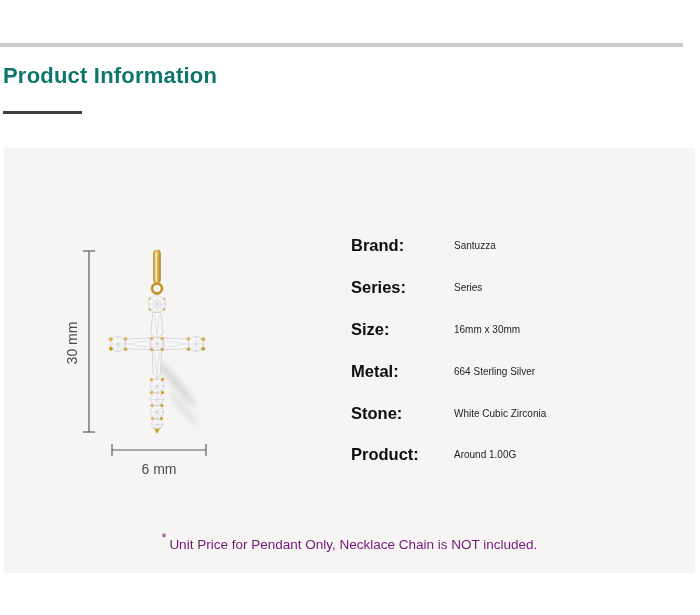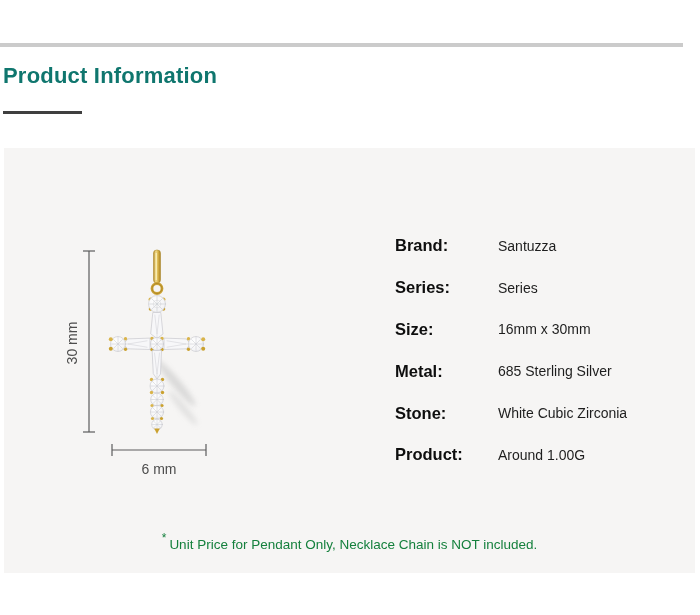--- a/index.html
+++ b/index.html
@@ -38,31 +38,31 @@
   .figure svg { position:absolute; left:0; top:0; }
   .dim-label {
     position:absolute;
     font-size:14px; color:#4d4d4d;
     white-space:nowrap;
     transform:translate(-50%,-50%);
   }
   .dim-label.vertical {
     transform:translate(-50%,-50%) rotate(-90deg);
   }
-  .specs { position:absolute; left:347px; top:77px;margin-left:44px; }
+  .specs { position:absolute; left:347px; top:77px; }
   .spec-row { height:41.8px; display:flex; align-items:center; }
   .spec-label {
     width:103px; flex:0 0 103px;
     font-size:16.5px; font-weight:bold; color:#0e0e0e;
   }
-  .spec-value { font-size:14px; color:#1e1e1e; }
+  .spec-value { font-size:10px; color:#1e1e1e; }
   .note {
     position:absolute; left:0; right:0; top:384px;
     text-align:center;
-    font-size:13.5px; color:#15803d;
+    font-size:13.5px; color:#701a75;
   }
   .note sup { font-size:12px; position:relative; top:-1px; padding-right:3px; }
 </style>
 </head>
 <body>
 
 <div class="top-divider"></div>
 
 <h1 class="page-title">Product Information</h1>
 <div class="title-underline"></div>
@@ -182,21 +182,21 @@
     <div class="spec-row">
       <span class="spec-label">Series:</span>
       <span class="spec-value">Series</span>
     </div>
     <div class="spec-row">
       <span class="spec-label">Size:</span>
       <span class="spec-value">16mm x 30mm</span>
     </div>
     <div class="spec-row">
       <span class="spec-label">Metal:</span>
-      <span class="spec-value">685 Sterling Silver</span>
+      <span class="spec-value">664 Sterling Silver</span>
     </div>
     <div class="spec-row">
       <span class="spec-label">Stone:</span>
       <span class="spec-value">White Cubic Zirconia</span>
     </div>
     <div class="spec-row">
       <span class="spec-label">Product:</span>
       <span class="spec-value">Around 1.00G</span>
     </div>
   </div>

